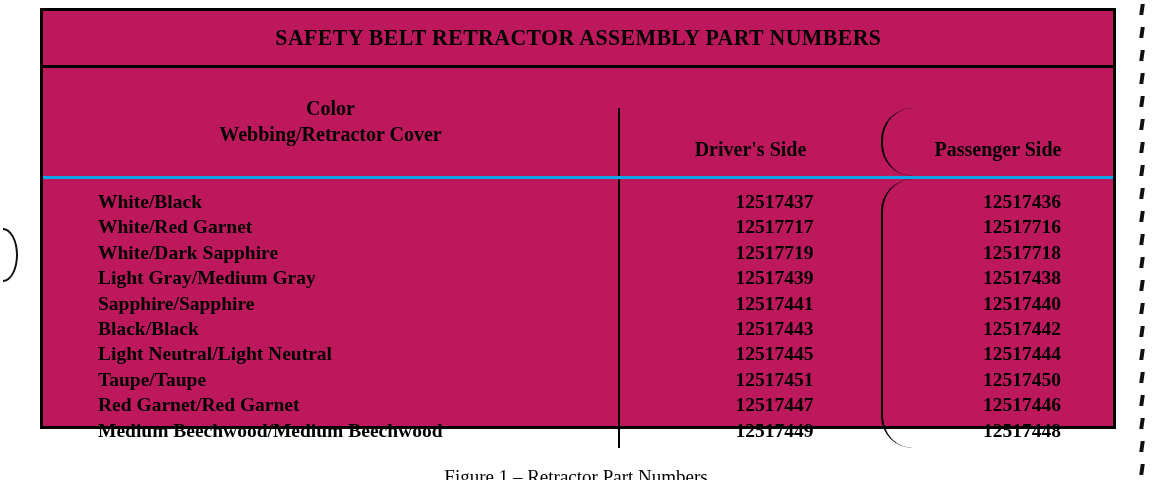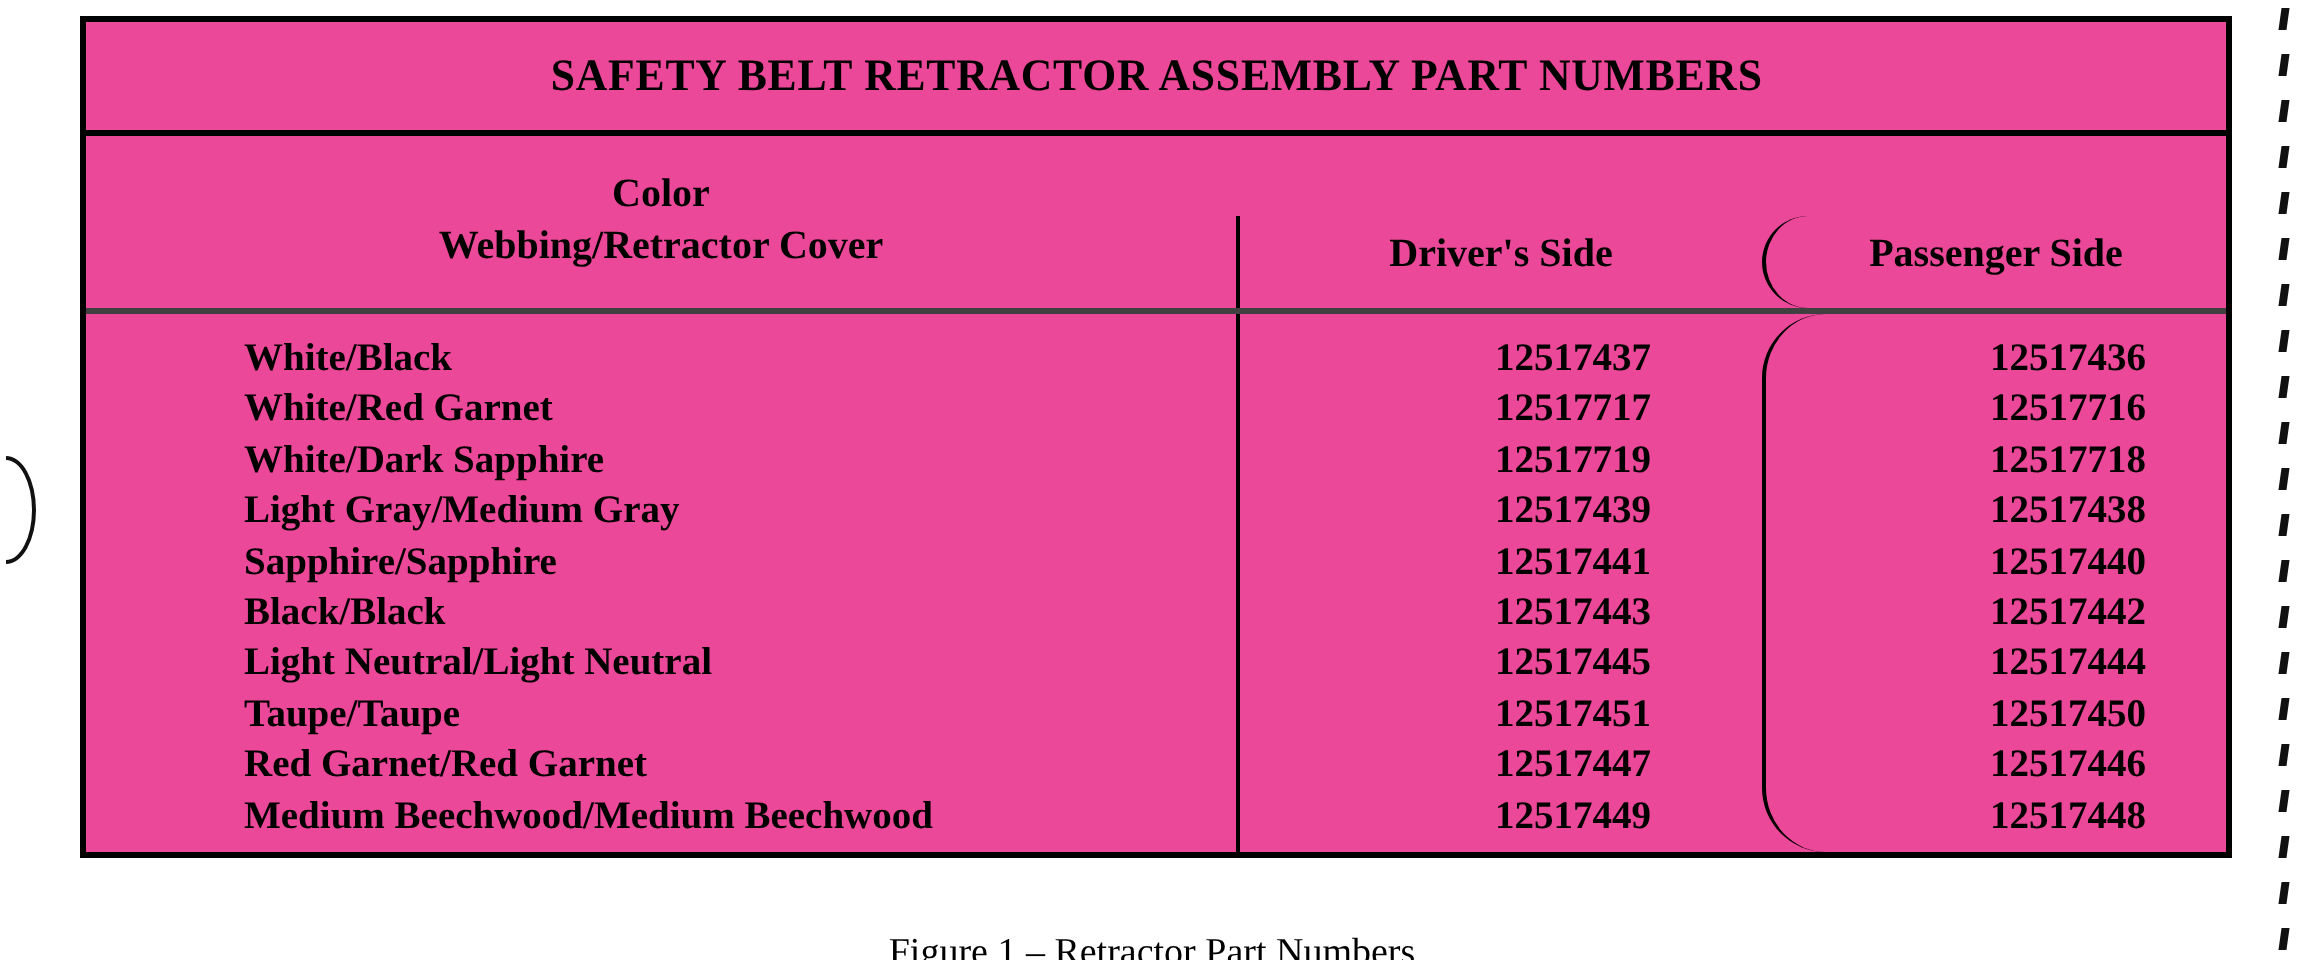--- a/index.html
+++ b/index.html
@@ -49,43 +49,43 @@
 
   
   #part-table {
     position: absolute;
     left: 40px;
     top: 8px;
     width: 1076px;
     height: 421px;
     border: 3px solid #000;
     box-sizing: border-box;
-    background: #ec4899;
+    background: #be185d;
   }
 
   .title-row {
     height: 57px;
     border-bottom: 3px solid #000;
     display: flex;
     align-items: center;
     justify-content: center;
     box-sizing: border-box;
   }
   .title-row .title-text {
     font-weight: bold;
     font-size: 22.5px;
     letter-spacing: 0.4px;
     line-height: 1;
     transform: scaleX(0.97);
   }
 
   .header-row {
-    height: 89px;
-    display: flex;
-    border-bottom: 3px solid #404040;
+    height: 111px;
+    display: flex;
+    border-bottom: 3px solid #0ea5e9;
     box-sizing: border-box;
   }
   .body-row {
     height: 269px;
     display: flex;
     box-sizing: border-box;
   }
 
   .col-color   { width: 575px; box-sizing: border-box; }
   .col-driver  { width: 263px; box-sizing: border-box; border-left: 2.5px solid #000; }
@@ -114,21 +114,20 @@
     padding-top: 10px;
     text-align: center;
     padding-left: 48px;
   }
 
   .cell-line {
     font-weight: bold;
     font-size: 19.5px;
     line-height: 25.4px;
     white-space: nowrap;
-    margin-left: 24px;
   }
 
   
   #figure-caption {
     position: absolute;
     left: 0;
     top: 467px;
     width: 1152px;
     text-align: center;
     font-size: 19px;

